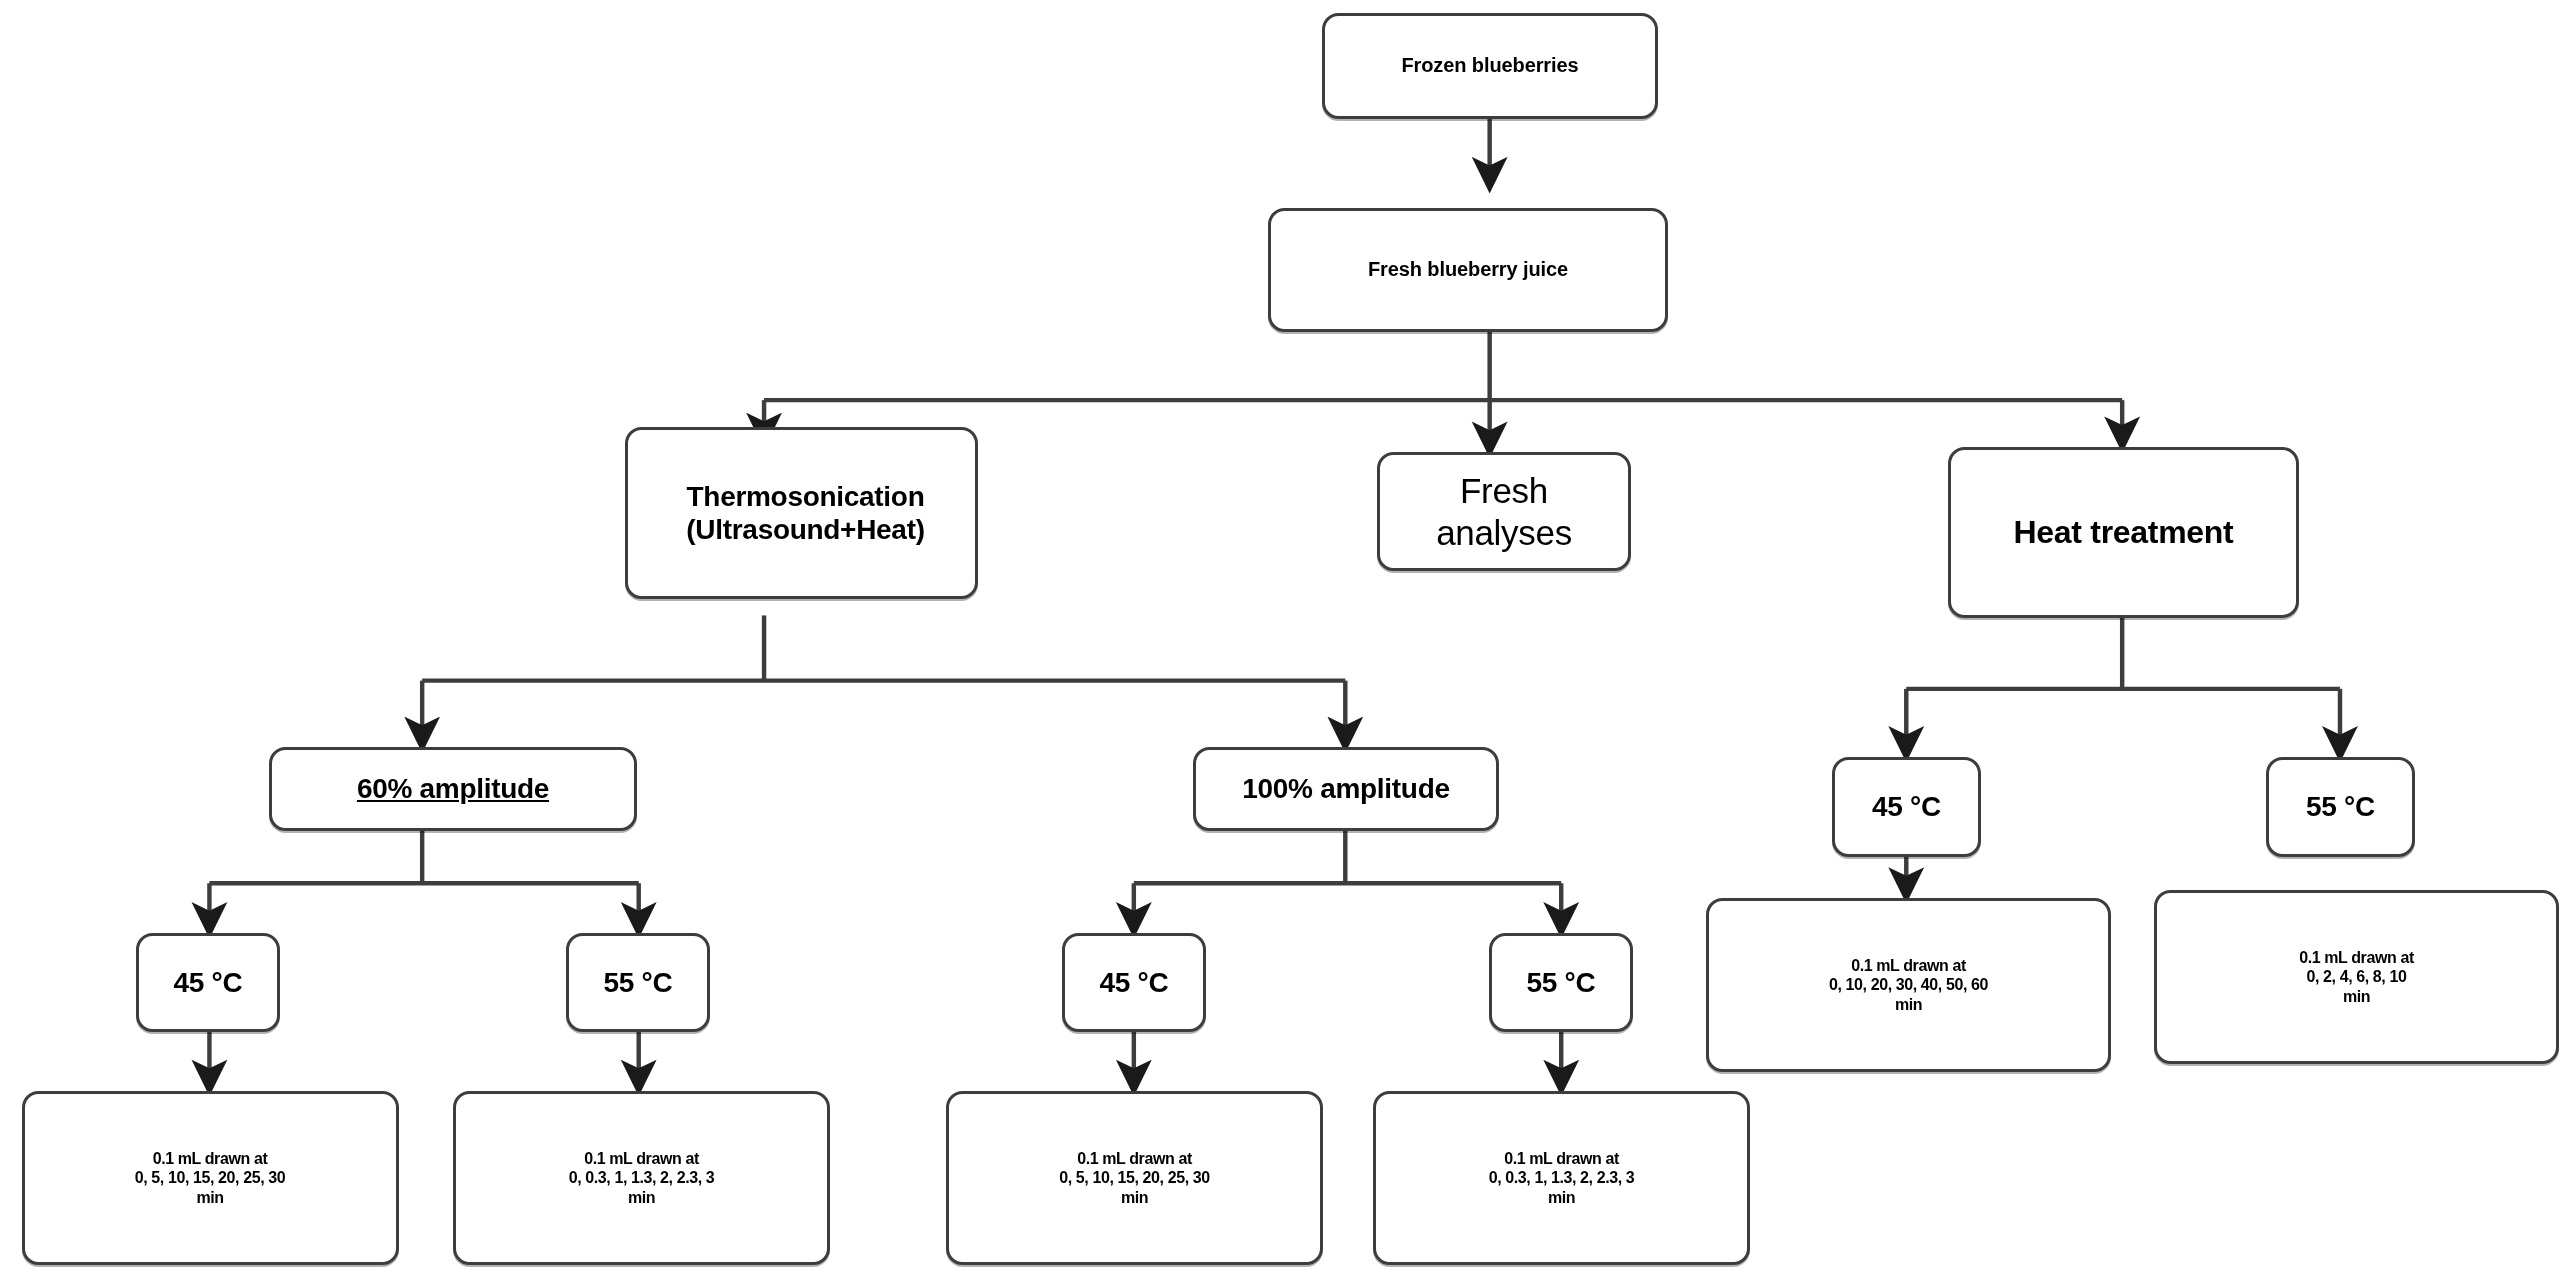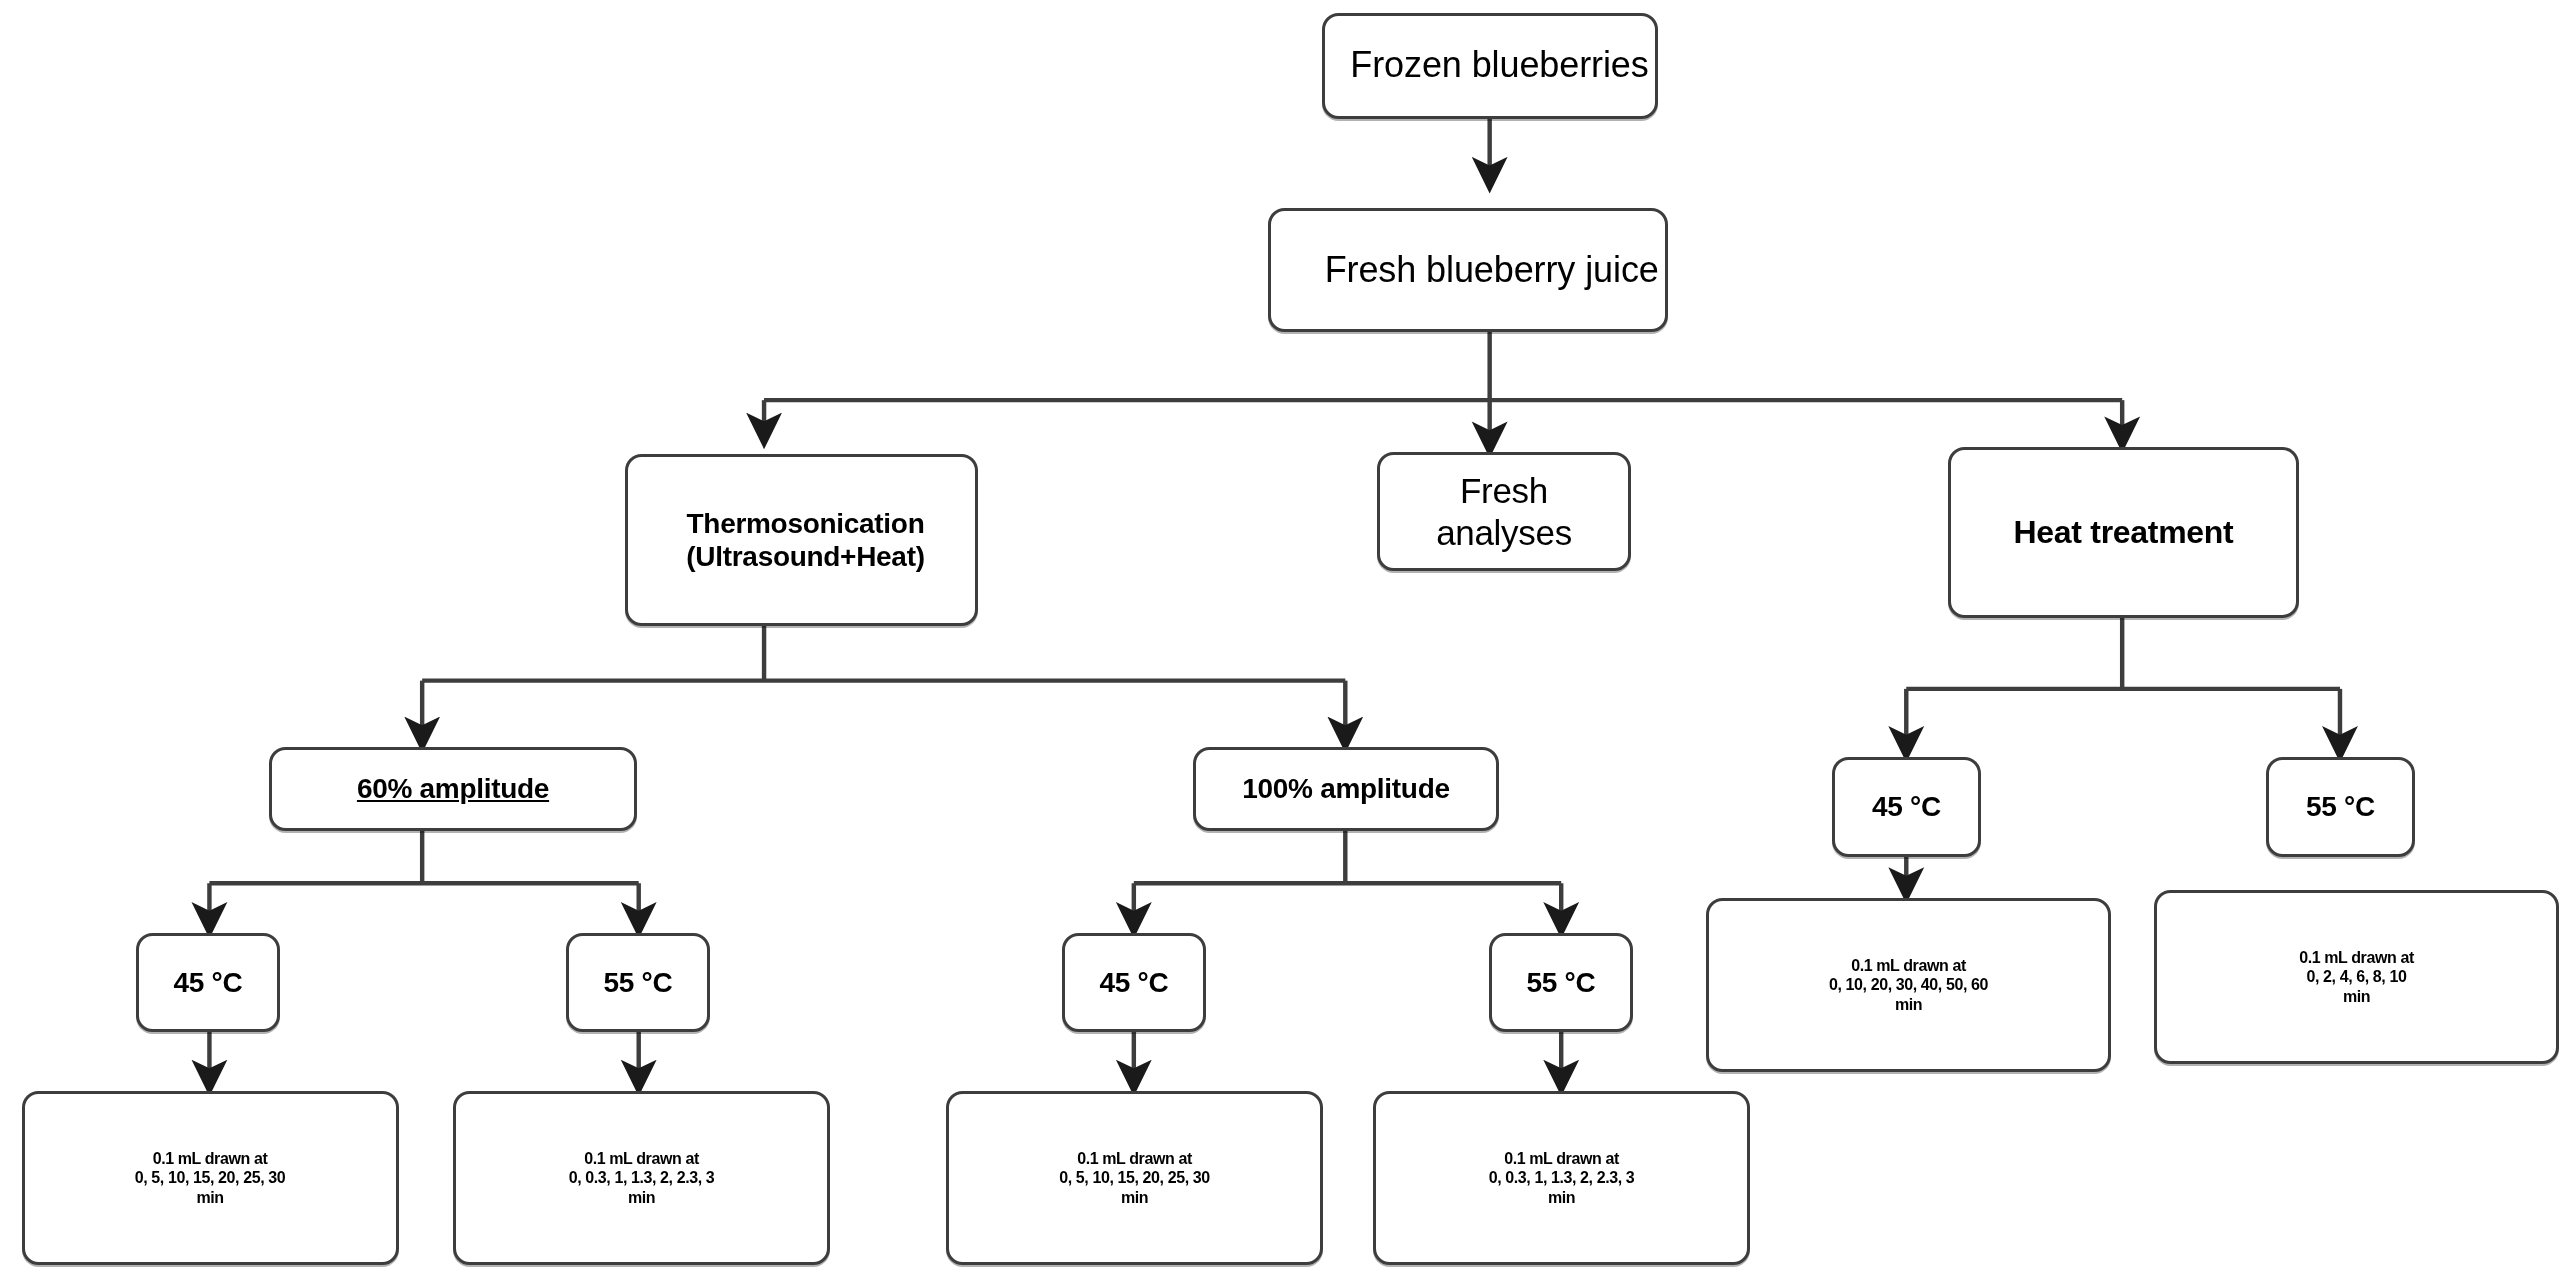--- a/index.html
+++ b/index.html
@@ -40,21 +40,21 @@
     z-index: 2;
   }
   .node .txt {
     display: block;
     width: 100%;
     white-space: pre-line;
     padding: 0 6.3px;
     box-sizing: border-box;
   }
   
-  .t-plain   { font-weight: 400; font-size: 36px; letter-spacing: -0.1px; text-align: right; }
+  .t-plain   { font-weight: 700; font-size: 20px; letter-spacing: -0.1px; }
   .t-bold    { font-weight: 700; font-size: 28px; letter-spacing: -0.3px; }
   .t-bigplain{ font-weight: 400; font-size: 35px; letter-spacing: -0.3px; }
   .t-bigbold { font-weight: 700; font-size: 32px; letter-spacing: -0.3px; }
   .t-small   { font-weight: 700; font-size: 16px; letter-spacing: -0.4px; line-height: 1.22; }
 </style>
 </head>
 <body>
 
 <div id="canvas">
 
@@ -105,21 +105,21 @@
   </svg>
 
   <div class="node" style="left:1322px; top:12.7px; width:336px; height:106px;">
     <span class="txt t-plain">Frozen blueberries</span>
   </div>
 
   <div class="node" style="left:1268px; top:187px; width:400px; height:124px;margin-top:21px;">
     <span class="txt t-plain">Fresh blueberry juice</span>
   </div>
 
-  <div class="node" style="left:625px; top:454px; width:353px; height:172px;padding-left:8px;">
+  <div class="node" style="left:625px; top:427px; width:353px; height:172px;padding-left:8px;">
     <span class="txt t-bold">Thermosonication
 (Ultrasound+Heat)</span>
   </div>
 
   <div class="node" style="left:1377px; top:452px; width:254px; height:119px;">
     <span class="txt t-bigplain">Fresh
 analyses</span>
   </div>
 
   <div class="node" style="left:1948px; top:447px; width:351px; height:171px;">

